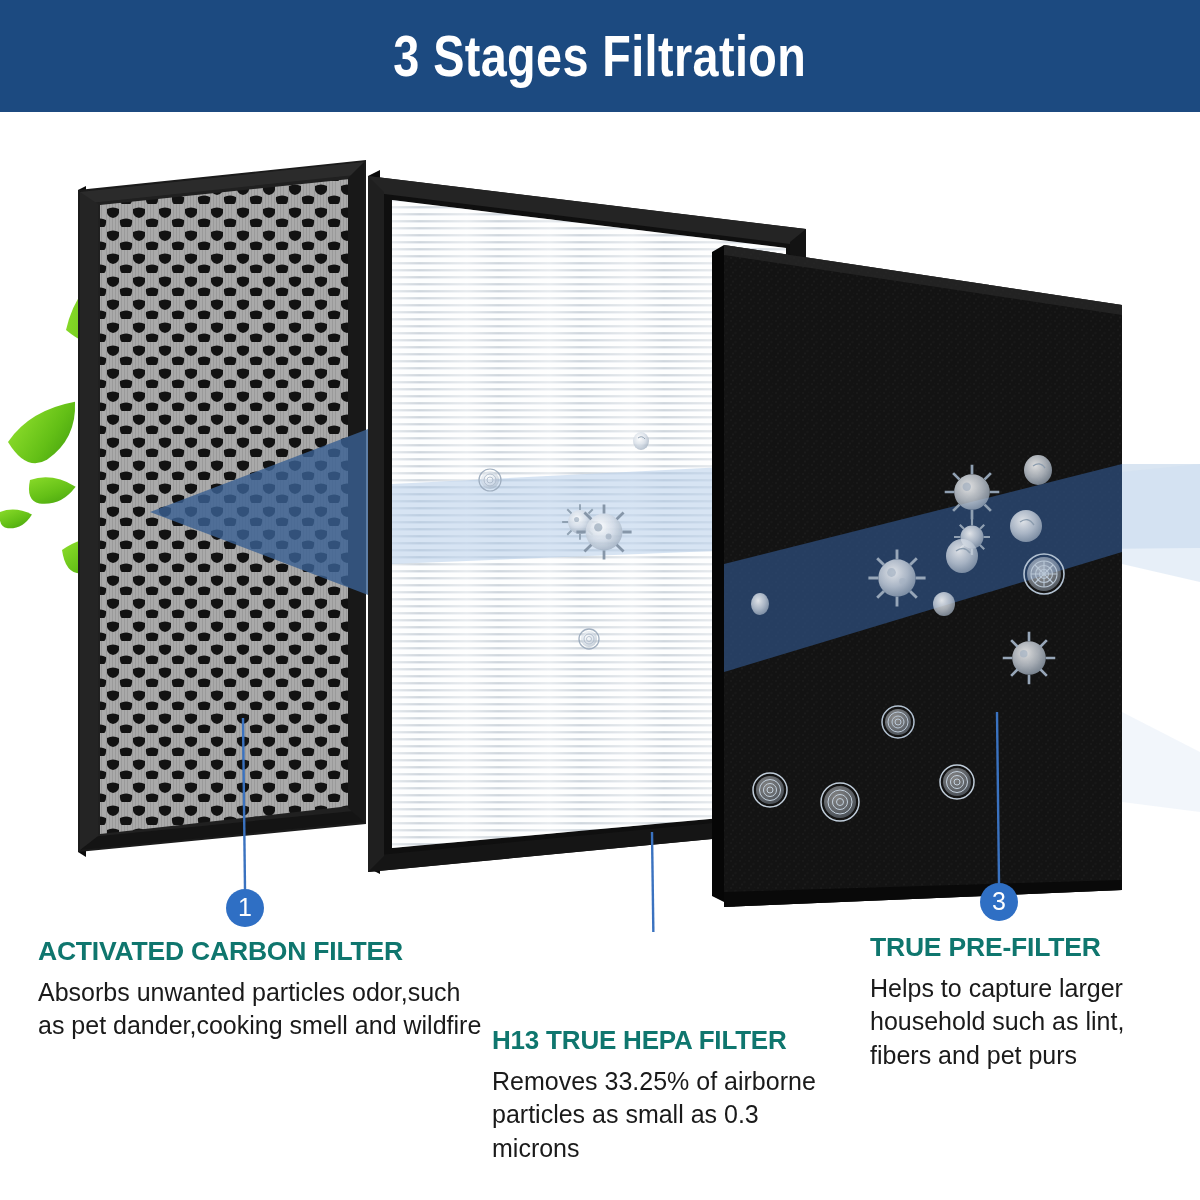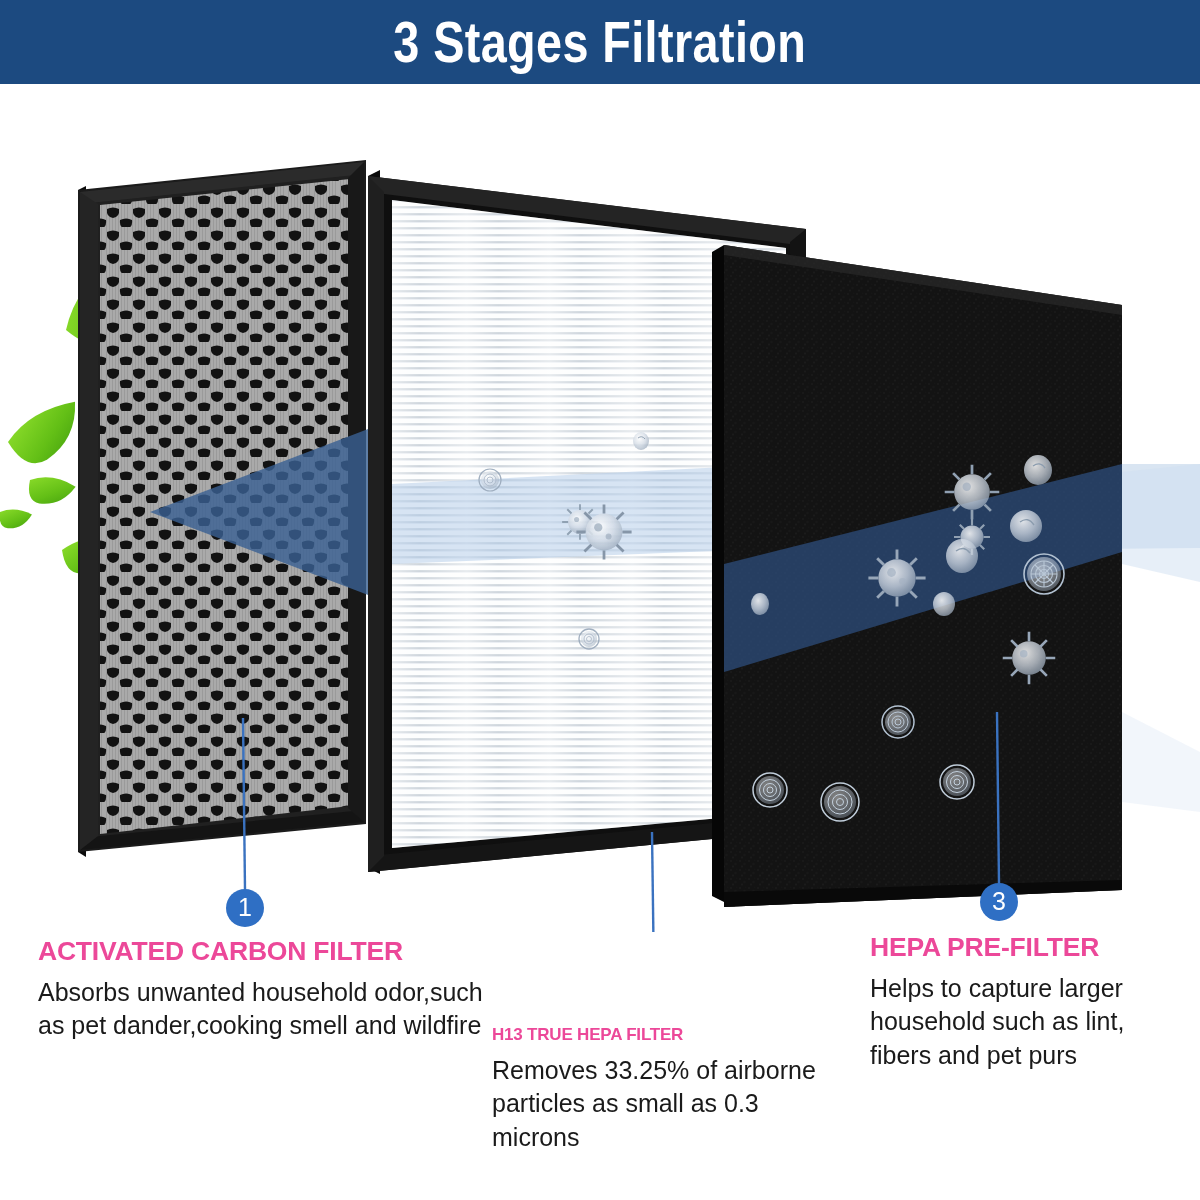--- a/index.html
+++ b/index.html
@@ -11,21 +11,21 @@
   }
   #page {
     position:relative;
     width:1200px; height:1200px;
     background:#ffffff;
   }
 
   
   #banner {
     position:absolute; left:0; top:0;
-    width:1200px; height:84px;
+    width:1200px; height:112px;
     background:#1c4a80;
     display:flex; align-items:center; justify-content:center;
   }
   #banner-title {
     color:#ffffff;
     font-size:57px;
     font-weight:bold;
     letter-spacing:0.5px;
     transform:scaleX(0.82);
     transform-origin:center;
@@ -38,37 +38,37 @@
     position:absolute; left:0; top:112px;
     width:1200px; height:820px;
   }
   #art { position:absolute; left:0; top:0; }
 
   
   .caption { position:absolute; }
   .cap-title {
     font-size:26.5px;
     font-weight:bold;
-    color:#ec4899;
+    color:#0f766e;
     letter-spacing:-0.2px;
     white-space:nowrap;
     font-family:"Liberation Sans", sans-serif;
   }
   .cap-body {
     font-size:25px;
     color:#1a1a1a;
     line-height:1.33;
     font-weight:400;
     margin-top:9px;
     font-family:"Liberation Sans", sans-serif;
   }
   #cap1 { left:38px;  top:936px; width:450px; }
   #cap2 { left:492px; top:1025px; width:355px; }
   #cap3 { left:870px; top:932px; width:300px; }
-  #cap2 .cap-title { font-size:17px; }
+  #cap2 .cap-title { font-size:26px; }
   #cap3 .cap-title { font-size:26.5px; }
 </style>
 </head>
 <body>
 
 <div id="page">
 
   <div id="banner">
     <div id="banner-title">3 Stages Filtration</div>
   </div>
@@ -380,26 +380,26 @@
       </g>
       <g>
         <circle cx="999" cy="790" r="19" fill="#2f6fc4"></circle>
         <text x="999" y="798" text-anchor="middle" font-family="Liberation Sans, sans-serif" font-size="25" fill="#ffffff">3</text>
       </g>
     </svg>
   </div>
 
   <div class="caption" id="cap1">
     <div class="cap-title">ACTIVATED CARBON FILTER</div>
-    <div class="cap-body">Absorbs unwanted household odor,such as pet dander,cooking smell and wildfire</div>
+    <div class="cap-body">Absorbs unwanted particles odor,such as pet dander,cooking smell and wildfire</div>
   </div>
 
   <div class="caption" id="cap2">
     <div class="cap-title">H13 TRUE HEPA FILTER</div>
     <div class="cap-body">Removes 33.25% of airborne particles as small as 0.3 microns</div>
   </div>
 
   <div class="caption" id="cap3">
-    <div class="cap-title">HEPA PRE-FILTER</div>
+    <div class="cap-title">TRUE PRE-FILTER</div>
     <div class="cap-body">Helps to capture larger household such as lint, fibers and pet purs</div>
   </div>
 
 </div>
 
 </body></html>

